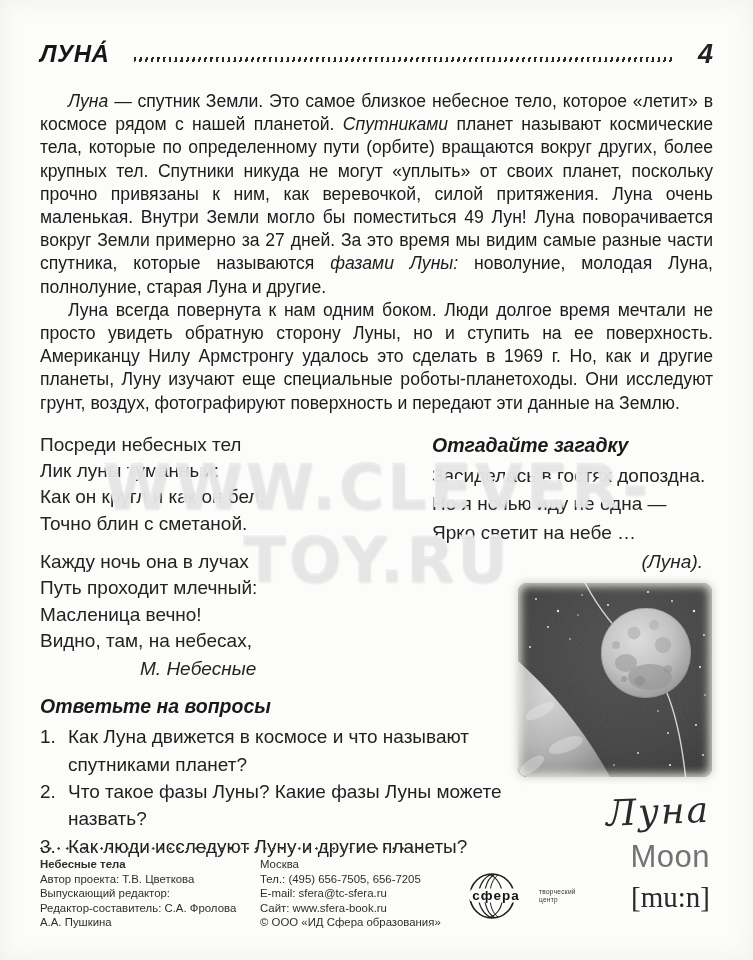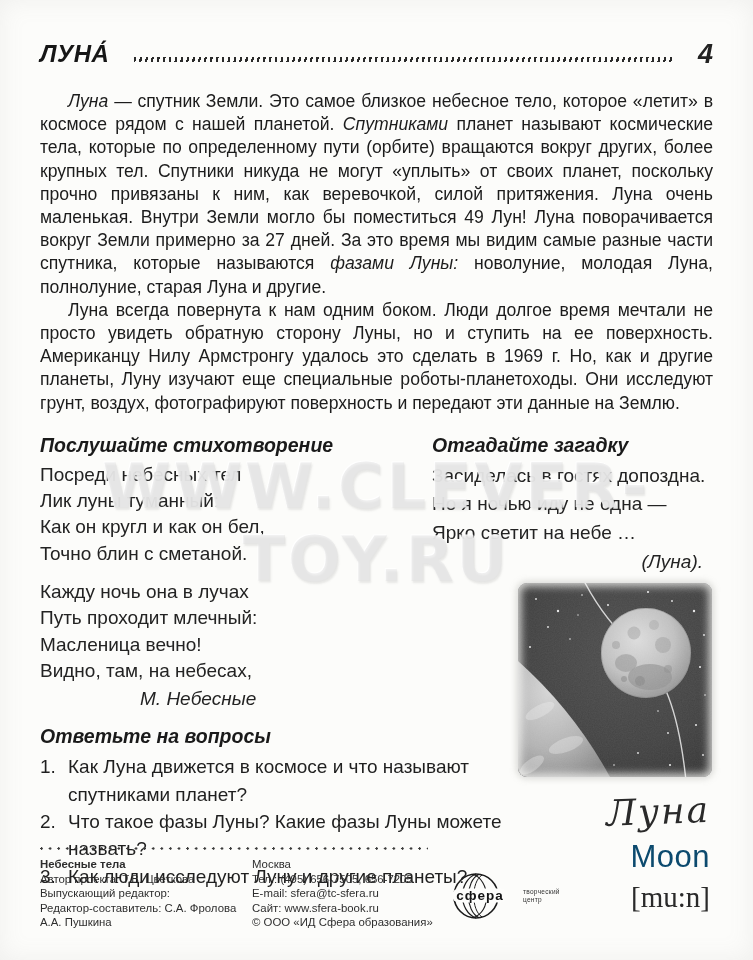--- a/index.html
+++ b/index.html
@@ -76,21 +76,21 @@
     position: absolute; inset: 0; border-radius: 9px; pointer-events: none;
     box-shadow: inset 0 0 9px 3px rgba(252,252,250,0.8);
   }
   .vocab { text-align: right; padding-right: 2px; }
   .vocab-cursive {
     font-family: "DejaVu Serif", serif; font-style: italic;
     font-size: 36px; color: #2a2a2a; margin-top: 12px;
     letter-spacing: 2px; transform: rotate(-2deg); transform-origin: right;
   }
   .vocab-english {
-    font-size: 31px; color: #0c4a6e; margin-top: 9px; letter-spacing: 0.5px;
+    font-size: 31px; color: #737373; margin-top: 9px; letter-spacing: 0.5px;
   }
   .vocab-transcription {
     font-family: "Liberation Serif", serif; font-size: 29px;
     color: #2a2a2a; margin-top: 6px;
   }
 
   
   .watermark {
     position: absolute; left: 0; right: 0; top: 450px;
     text-align: center; pointer-events: none; z-index: 40;
@@ -99,21 +99,21 @@
     text-shadow: 1px 2px 2px rgba(120,120,120,0.15), -1px -1px 0 rgba(255,255,255,0.9);
   }
 
   
   .page-footer { position: absolute; left: 40px; top: 847px; width: 480px; }
   .footer-rule {
     width: 388px; height: 3px; margin-bottom: 7px;
     background-image: radial-gradient(circle at 1.5px 1.5px, #3c3c3c 1.15px, transparent 1.4px);
     background-size: 8.6px 3px; background-repeat: repeat-x;
   }
-  .footer-cols { display: flex; gap: 10px; }
+  .footer-cols { display: flex; gap: 18px; }
   .f-col { font-size: 11.4px; line-height: 14.6px; color: #2e2e2e; }
   .f-col-1 { width: 202px; flex: none; }
   .f-col-2 { width: 186px; flex: none; }
   .f-series { font-weight: bold; }
   .logo-wrap { display: flex; align-items: center; gap: 5px; margin-top: 6px; }
   .logo-caption { font-size: 6.5px; line-height: 8px; color: #333; letter-spacing: 0.3px; }
 </style>
 </head>
 <body>
 
@@ -127,21 +127,20 @@
     <span class="page-num">4</span>
   </div>
 
   <div class="intro">
     <p><i>Луна</i><span> — спутник Земли. Это самое близкое небесное тело, которое «летит» в космосе рядом с нашей планетой. </span><i>Спутниками</i><span> планет называют космические тела, которые по определенному пути (орбите) вращаются вокруг других, более крупных тел. Спутники никуда не могут «уплыть» от своих планет, поскольку прочно привязаны к ним, как веревочкой, силой притяжения. Луна очень маленькая. Внутри Земли могло бы поместиться 49 Лун! Луна поворачивается вокруг Земли примерно за 27 дней. За это время мы видим самые разные части спутника, которые называются </span><i>фазами Луны:</i><span> новолуние, молодая Луна, полнолуние, старая Луна и другие.</span></p>
     <p>Луна всегда повернута к нам одним боком. Люди долгое время мечтали не просто увидеть обратную сторону Луны, но и ступить на ее поверхность. Американцу Нилу Армстронгу удалось это сделать в 1969 г. Но, как и другие планеты, Луну изучают еще специальные роботы-планетоходы. Они исследуют грунт, воздух, фотографируют поверхность и передают эти данные на Землю.</p>
   </div>
 
   <div class="columns">
     <div class="col-left">
-      <div class="sec-heading">Послушайте стихотворение</div>
       <div>
         <div class="verse-line">Посреди небесных тел</div>
         <div class="verse-line">Лик луны туманный:</div>
         <div class="verse-line">Как он кругл и как он бел,</div>
         <div class="verse-line">Точно блин с сметаной.</div>
       </div>
       <div class="stanza-2">
         <div class="verse-line">Кажду ночь она в лучах</div>
         <div class="verse-line">Путь проходит млечный:</div>
         <div class="verse-line">Масленица вечно!</div>

